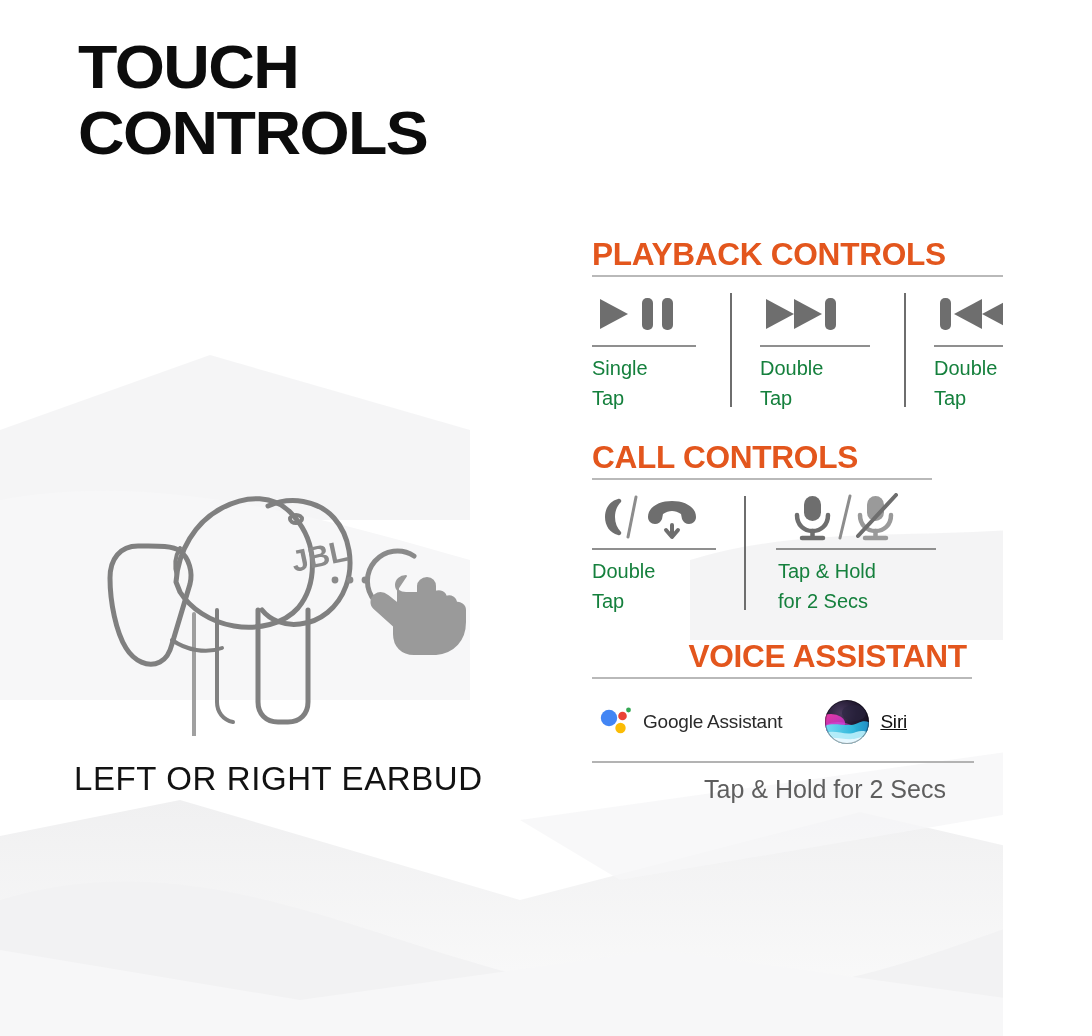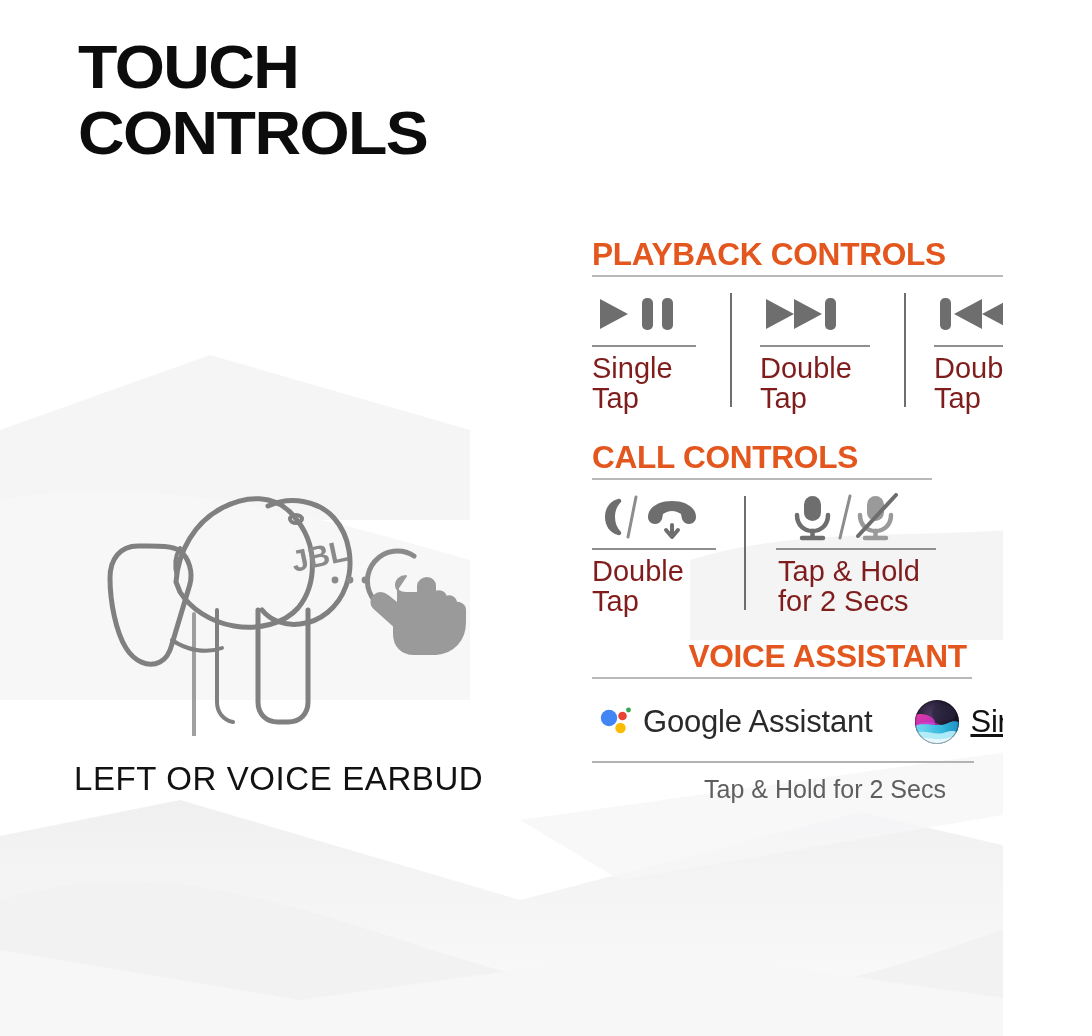--- a/index.html
+++ b/index.html
@@ -115,23 +115,23 @@
     align-items: center;
     padding-left: 4px;
   }
   .opt-rule {
     height: 2px;
     background: #8f8f8f;
     margin-top: 8px;
     margin-bottom: 6px;
   }
   .opt-label {
-    font-size: 29px;
+    font-size: 20px;
     line-height: 30px;
-    color: #7f1d1d;
+    color: #15803d;
     white-space: pre-line;
   }
   .v-divider {
     width: 2px;
     background: #6e6e6e;
     margin: 2px 0 6px 0;
     align-self: stretch;
   }
 
   
@@ -159,21 +159,21 @@
     margin-top: 16px;
     height: 54px;
   }
   .va-item {
     display: flex;
     align-items: center;
   }
   .va-item.google { margin-left: 6px; }
   .va-item.siri { margin-left: 42px; }
   .va-name {
-    font-size: 31px;
+    font-size: 19px;
     color: #2a2a2a;
     margin-left: 11px;
     letter-spacing: -0.2px;
     white-space: nowrap;
   }
   .va-name.siri-name { color: #111; margin-left: 10px; text-decoration: underline; }
   .va-rule {
     height: 2px;
     width: 382px;
     background: #b3b3b3;
@@ -265,21 +265,21 @@
                  C389,199 394,202 394,207
                  C398,206 403,209 403,214 L403,226
                  C403,244 392,256 374,258
                  L352,258 C340,258 332,250 332,238
                  L332,230 L312,212 C308,208 309,202 313,199
                  C317,196 322,197 326,200 L336,208 L336,192 Z" fill="#9a9a9a" stroke="#9a9a9a" stroke-width="2" stroke-linejoin="round"></path>
       </g>
     </svg>
   </div>
 
-  <div class="earbud-caption">LEFT OR VOICE EARBUD</div>
+  <div class="earbud-caption">LEFT OR RIGHT EARBUD</div>
 
   <div class="right-col">
 
     <div>
       <div class="section-heading">PLAYBACK CONTROLS</div>
       <div class="heading-rule rule-playback"></div>
 
       <div class="options-row">
 
         <div class="option pb-1">

